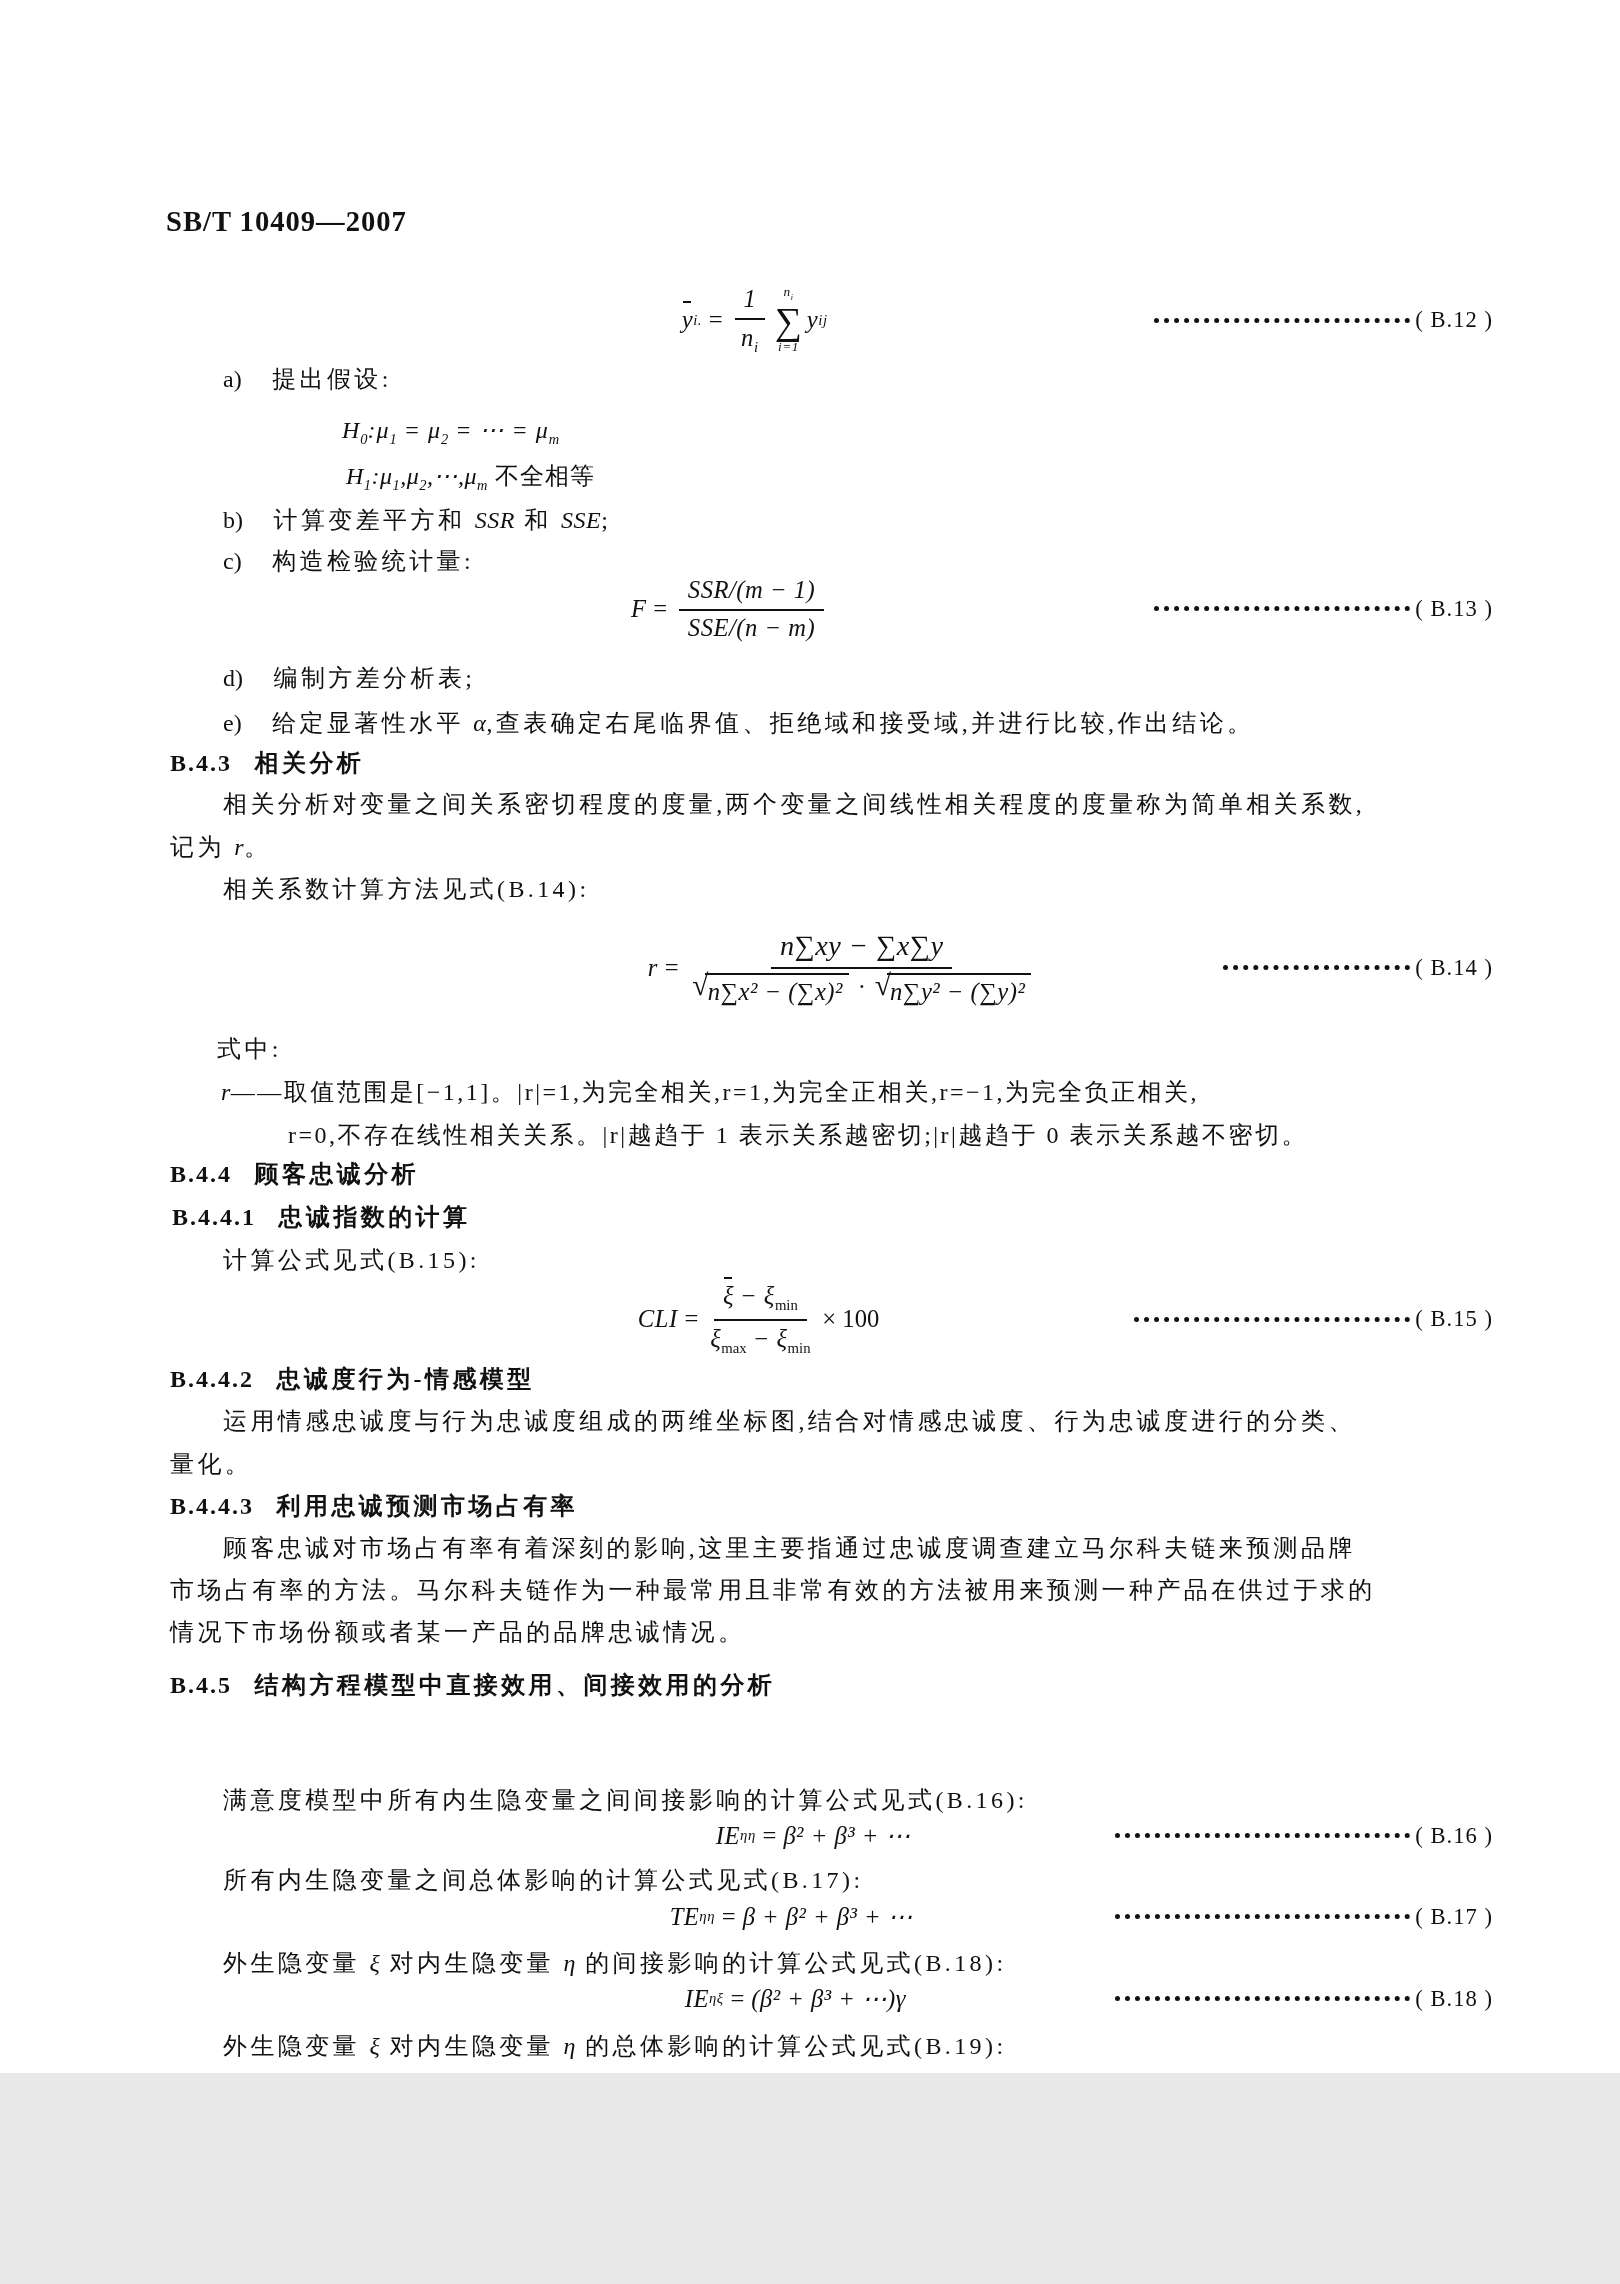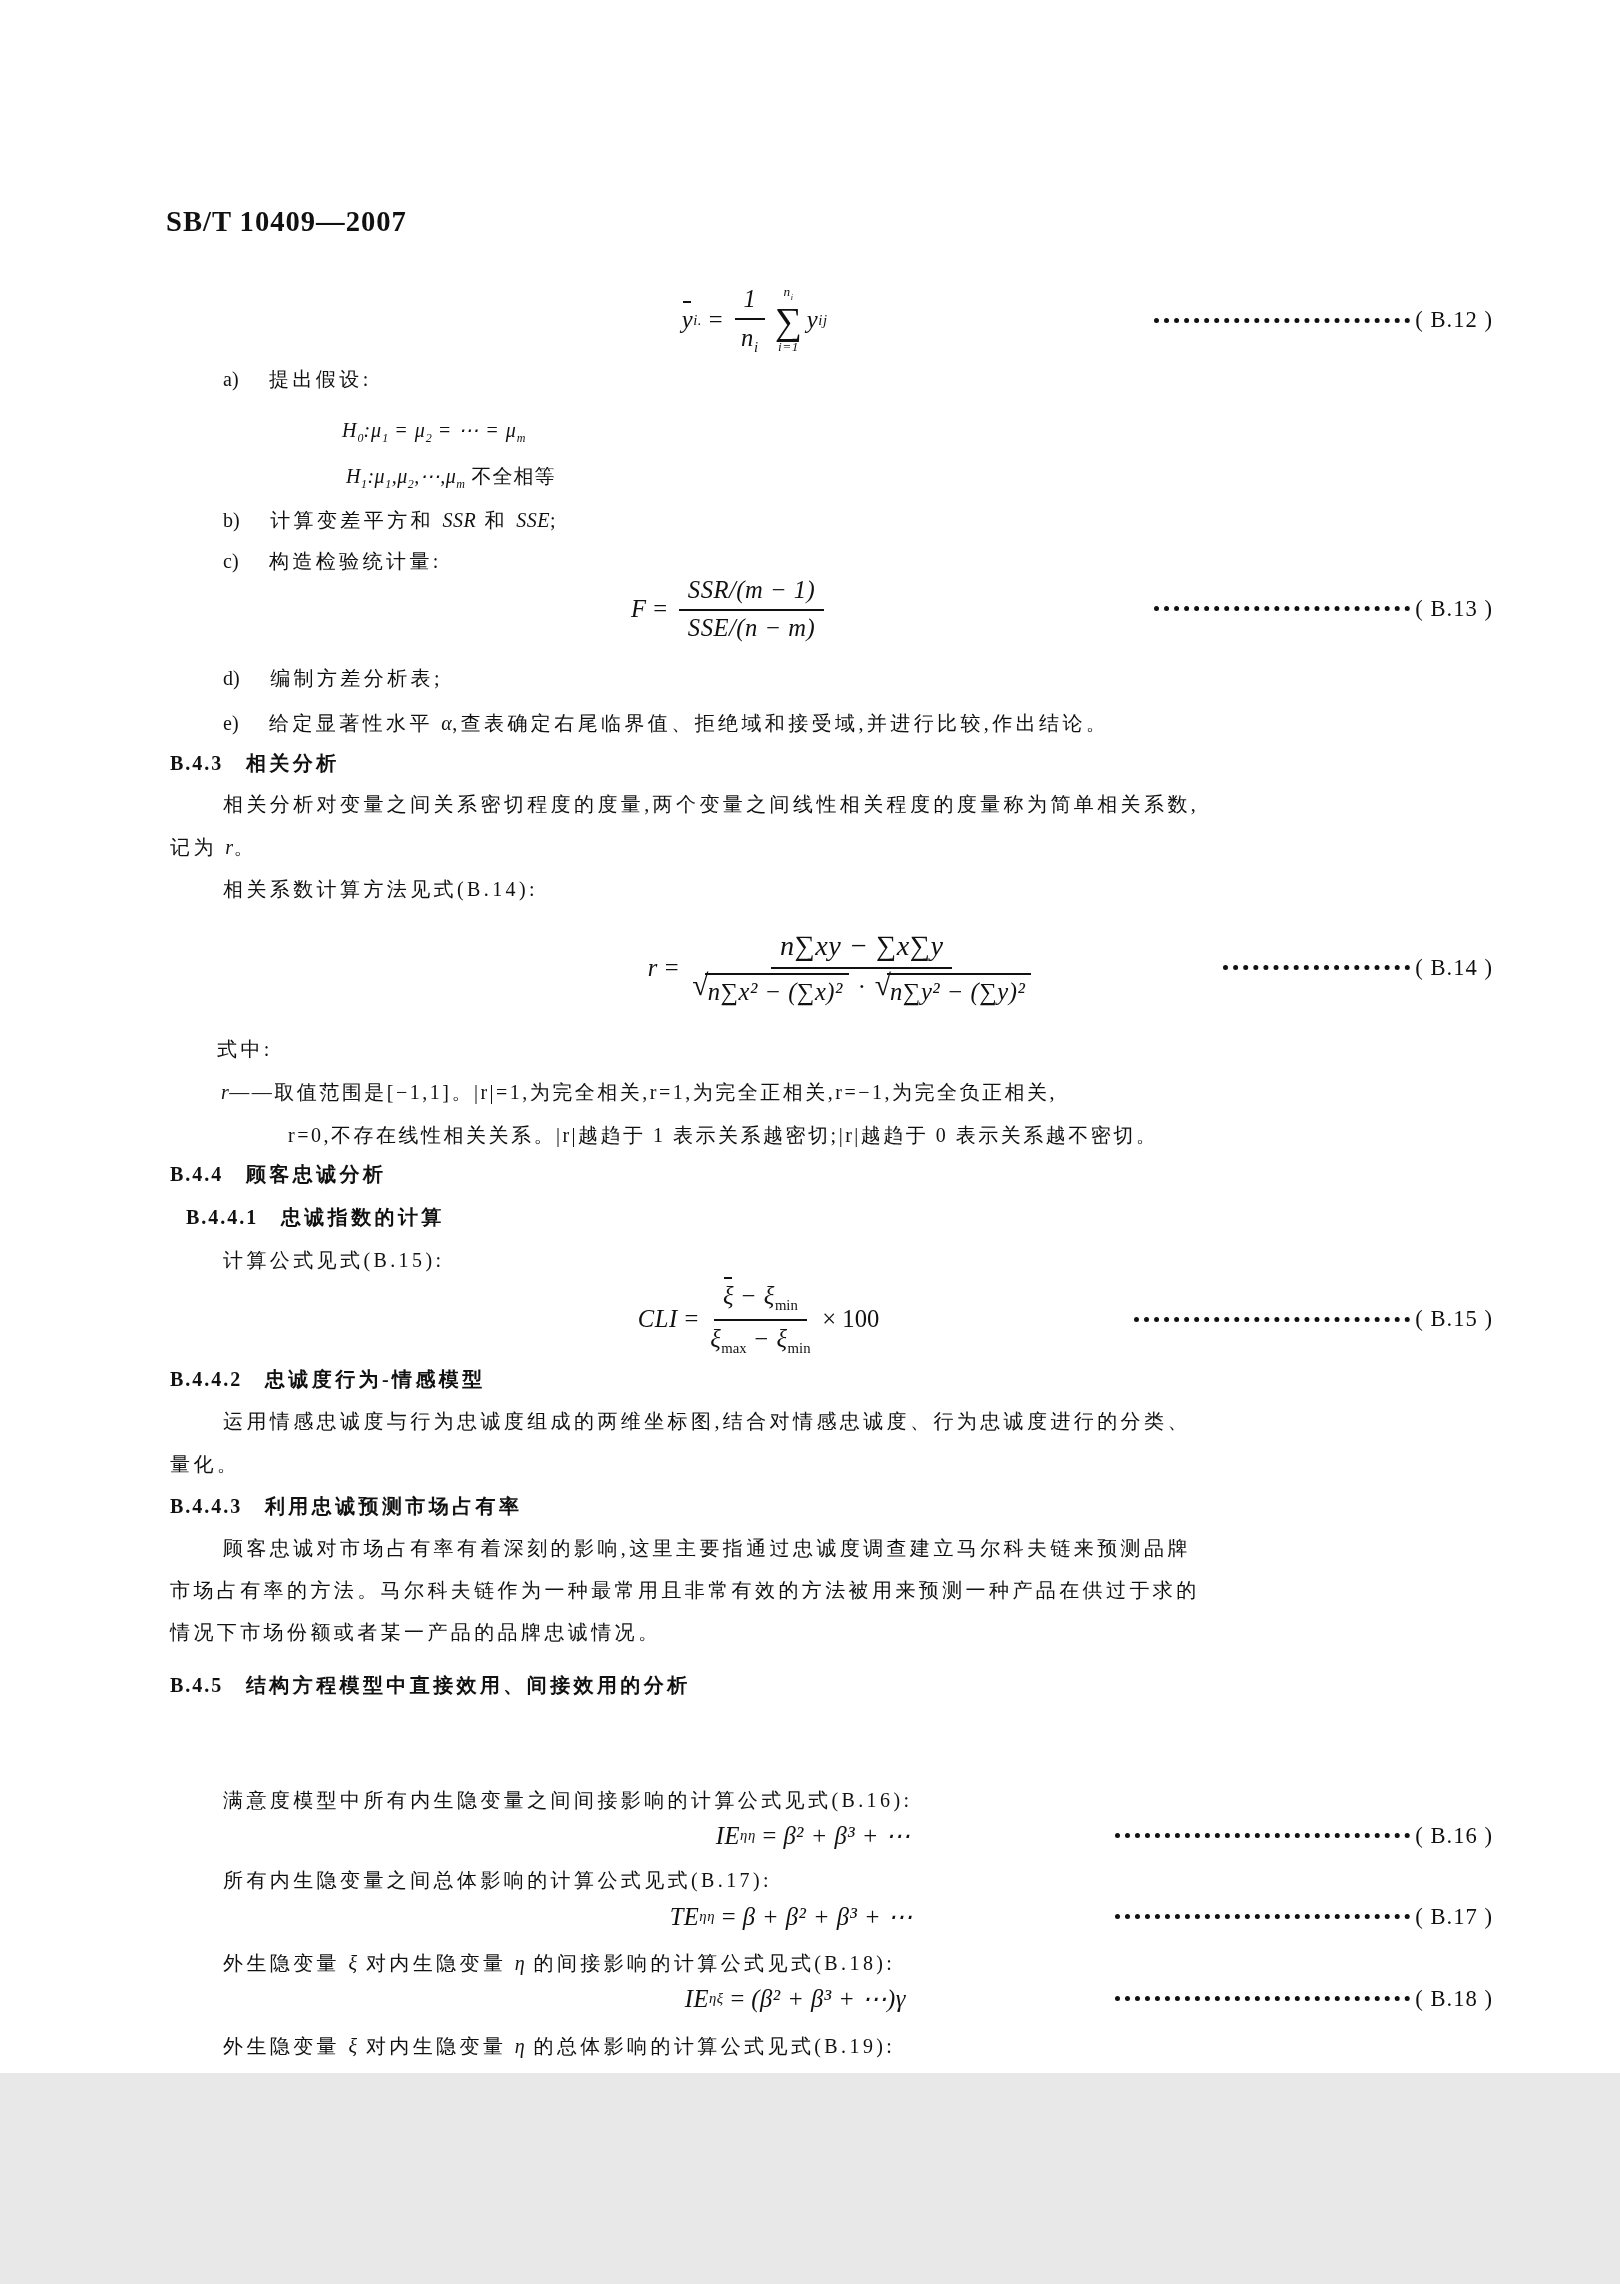--- a/index.html
+++ b/index.html
@@ -8,21 +8,21 @@
     width:1621px;height:2073px;
     background:#ffffff;
     color:#111;
     font-family:"Liberation Serif","DejaVu Serif",serif;
     overflow:hidden;
     padding-left:40px;
   }
   .line{
     position:absolute;
     white-space:nowrap;
-    font-size:20px;
+    font-size:24px;
     line-height:29.5px;
     letter-spacing:3.4px;
   }
   .hdr{font-size:28.6px;font-weight:bold;letter-spacing:1px;}
   .bold{font-weight:bold;}
   .secnum{display:inline-block;margin-right:22.6px;font-weight:bold;letter-spacing:2px;}
   .listlabel{display:inline-block;margin-right:30.5px;letter-spacing:0;}
   .i{font-style:italic;font-family:"Liberation Serif","DejaVu Serif",serif;letter-spacing:0.5px;}
   sub{font-size:60%;letter-spacing:0;}
   .pageno{font-size:25px;letter-spacing:2px;}
@@ -159,21 +159,21 @@
 
   <div class="line" style="left:217px;top:1035px;">式中:</div>
   <div class="line" style="left:221px;top:1078px;letter-spacing:2.5px;">
     <span class="i">r</span><span>——</span><span>取值范围是[−1,1]。|r|=1,为完全相关,r=1,为完全正相关,r=−1,为完全负正相关,</span>
   </div>
   <div class="line" style="left:288px;top:1121px;letter-spacing:2.5px;">r=0,不存在线性相关关系。|r|越趋于 1 表示关系越密切;|r|越趋于 0 表示关系越不密切。</div>
 
   <div class="line bold" style="left:170px;top:1160px;">
     <span class="secnum">B.4.4</span><span>顾客忠诚分析</span>
   </div>
-  <div class="line bold" style="left:186px;top:1203px;">
+  <div class="line bold" style="left:172px;top:1203px;">
     <span class="secnum">B.4.4.1</span><span>忠诚指数的计算</span>
   </div>
   <div class="line" style="left:223px;top:1246px;">计算公式见式(B.15):</div>
 
   <div class="eqrow" style="top:1270px;height:98px;">
     <span class="sp" style="flex:1"></span>
     <span class="math">
       <span class="i">CLI</span>
       <span class="op">=</span>
       <span class="frac">

